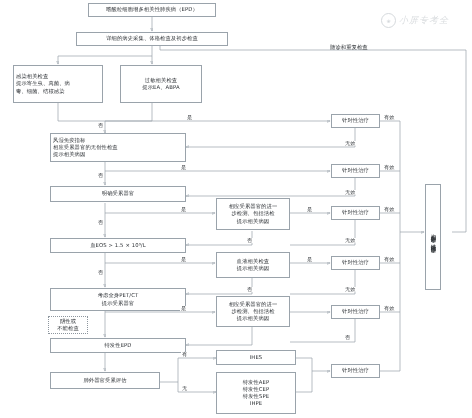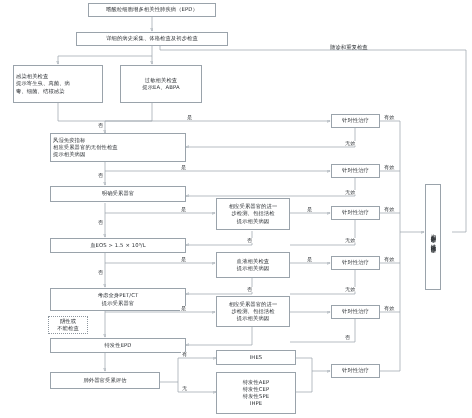--- a/index.html
+++ b/index.html
@@ -306,14 +306,18 @@
 
   <div class="lbl" style="left:180px;top:306px;">是</div>
   <div class="lbl" style="left:383px;top:306px;">有效</div>
   <div class="lbl" style="left:344px;top:335px;">否</div>
 
   <div class="lbl" style="left:181px;top:352px;">有</div>
   <div class="lbl" style="left:181px;top:386px;">无</div>
 
   <div class="hdr" style="left:330px;top:44px;">随诊和重复检查</div>
 
+  <div class="wm" style="left:381px;top:13px;">
+    <span class="seal">❀</span>
+    <span class="wtxt">小屏专考全</span>
+  </div>
 
 </div>
 
 </body></html>

